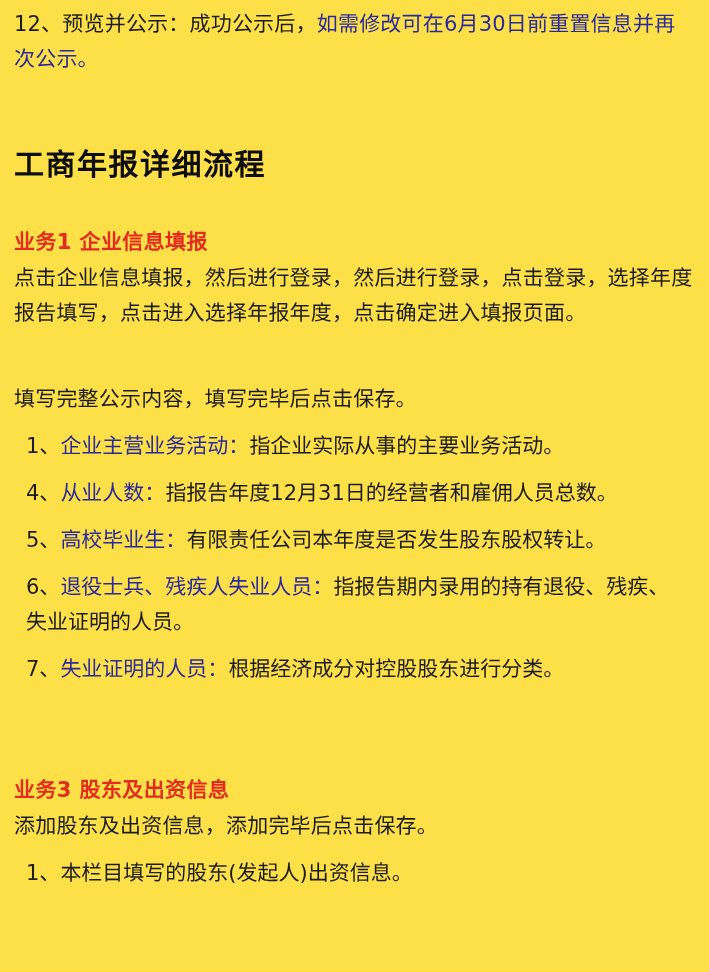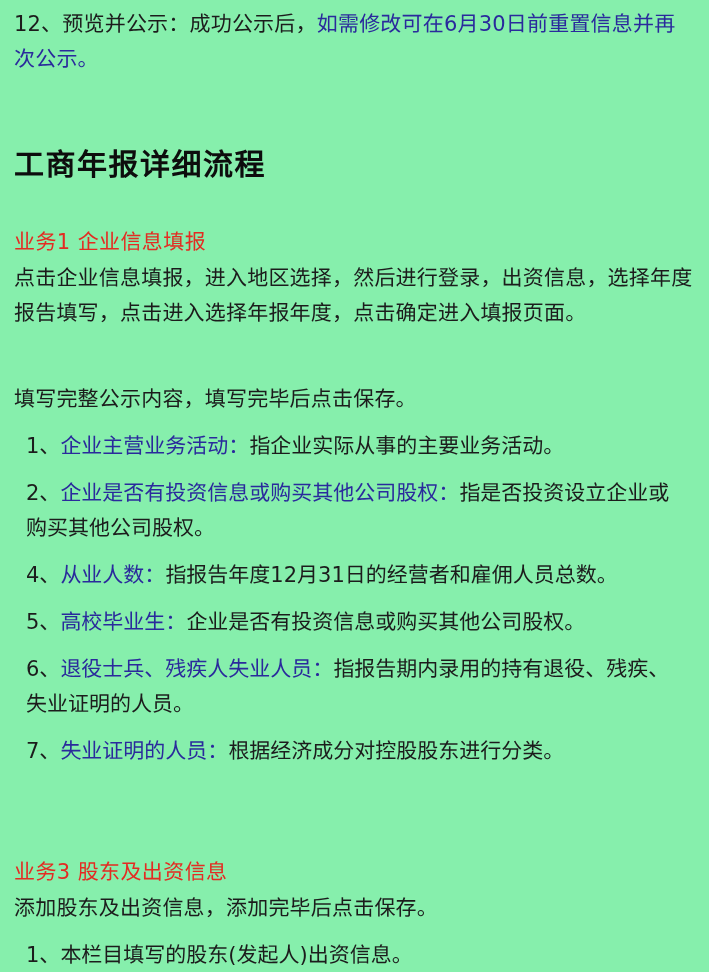--- a/index.html
+++ b/index.html
@@ -13,21 +13,21 @@
     height: 972px;
     overflow: hidden;
     font-family: "DejaVu Sans", "Liberation Sans", sans-serif;
     color: #1a1a1a;
     -webkit-font-smoothing: antialiased;
   }
   .page {
     width: 709px;
     height: 972px;
     position: relative;
-    background: #86efac;
+    background: #fde047;
     box-sizing: border-box;
     padding: 0 14px 0 14px;
   }
 
   
   .para {
     font-size: 21px;
     line-height: 35px;
     color: #1c1c1c;
     margin: 0;
@@ -54,21 +54,21 @@
     text-align: left;
     letter-spacing: 1.5px;
     margin: 0;
     padding-top: 68px;
     line-height: 40px;
   }
 
   
   .section-heading {
     font-size: 21px;
-    font-weight: normal;
+    font-weight: bold;
     color: #e42b22;
     line-height: 30px;
     margin: 0;
     letter-spacing: 0.4px;
   }
   .sec1-wrap { padding-top: 42px; }
   .sec2-wrap { padding-top: 47px; }
   .sec3-wrap { padding-top: 76px; }
 
   .section-body {
@@ -95,30 +95,29 @@
 <div class="page">
 
   <p class="para top-block">
     <span class="black">12、预览并公示：成功公示后，</span><span class="blue">如需修改可在6月30日前重置信息并再次公示。</span>
   </p>
 
   <h1 class="doc-title">工商年报详细流程</h1>
 
   <div class="sec1-wrap">
     <h2 class="section-heading">业务1  企业信息填报</h2>
-    <p class="para section-body">点击企业信息填报，进入地区选择，然后进行登录，出资信息，选择年度报告填写，点击进入选择年报年度，点击确定进入填报页面。</p>
+    <p class="para section-body">点击企业信息填报，然后进行登录，然后进行登录，点击登录，选择年度报告填写，点击进入选择年报年度，点击确定进入填报页面。</p>
   </div>
 
   <div class="sec2-wrap">
     <p class="para section-body">填写完整公示内容，填写完毕后点击保存。</p>
     <ul class="list">
       <li><span class="black">1、</span><span class="blue">企业主营业务活动：</span><span class="black">指企业实际从事的主要业务活动。</span></li>
-      <li><span class="black">2、</span><span class="blue">企业是否有投资信息或购买其他公司股权：</span><span class="black">指是否投资设立企业或购买其他公司股权。</span></li>
       <li><span class="black">4、</span><span class="blue">从业人数：</span><span class="black">指报告年度12月31日的经营者和雇佣人员总数。</span></li>
-      <li><span class="black">5、</span><span class="blue">高校毕业生：</span><span class="black">企业是否有投资信息或购买其他公司股权。</span></li>
+      <li><span class="black">5、</span><span class="blue">高校毕业生：</span><span class="black">有限责任公司本年度是否发生股东股权转让。</span></li>
       <li><span class="black">6、</span><span class="blue">退役士兵、残疾人失业人员：</span><span class="black">指报告期内录用的持有退役、残疾、失业证明的人员。</span></li>
       <li><span class="black">7、</span><span class="blue">失业证明的人员：</span><span class="black">根据经济成分对控股股东进行分类。</span></li>
     </ul>
   </div>
 
   <div class="sec3-wrap">
     <h2 class="section-heading">业务3  股东及出资信息</h2>
     <p class="para section-body">添加股东及出资信息，添加完毕后点击保存。</p>
     <ul class="list">
       <li><span class="black">1、</span><span class="black">本栏目填写的股东(发起人)出资信息。</span></li>

